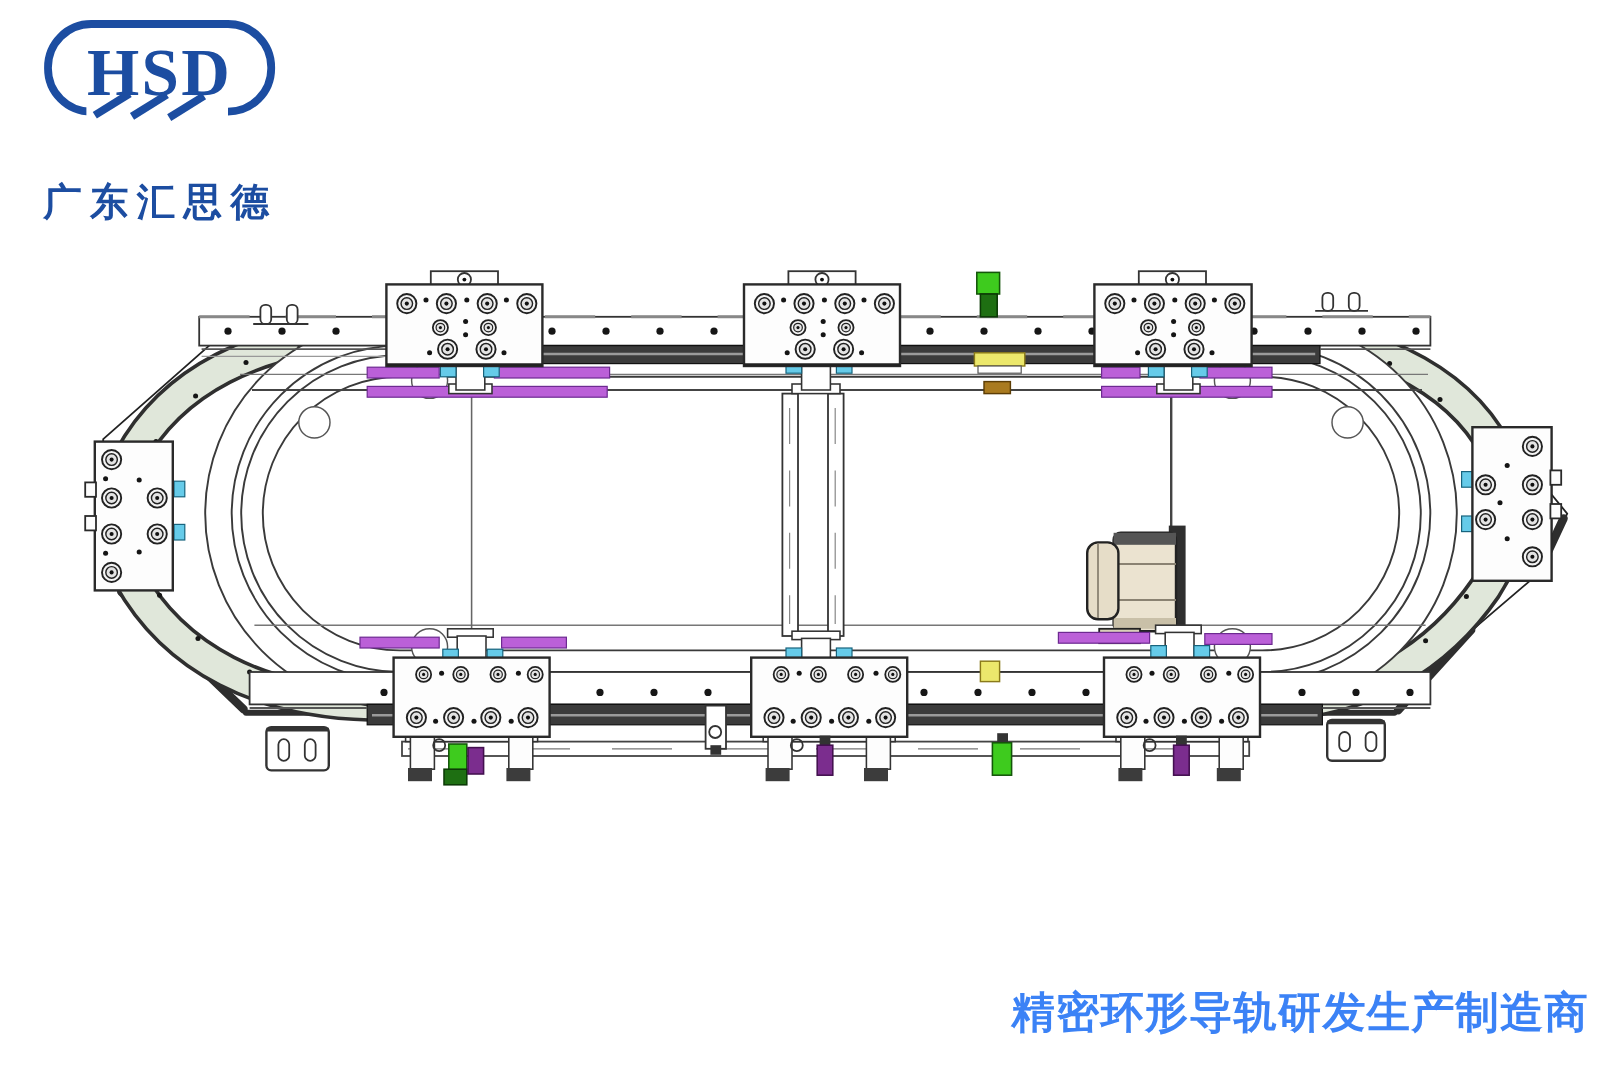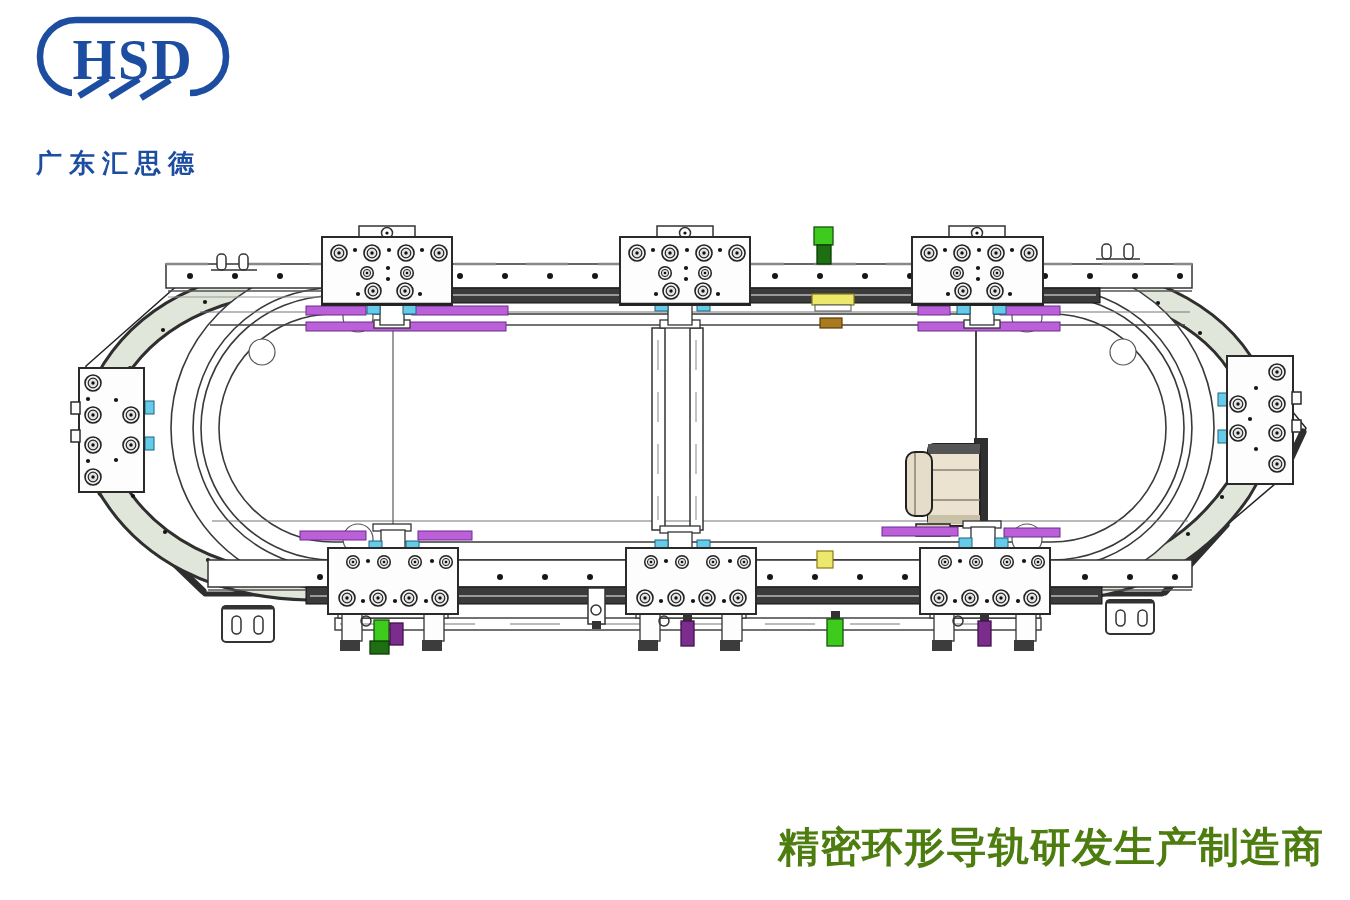--- a/index.html
+++ b/index.html
@@ -1,22 +1,22 @@
 <!DOCTYPE html>
 <html><head>
 <meta charset="utf-8">
 <style>
   html,body{margin:0;padding:0;background:#fff;}
   .stage{position:relative;width:1350px;height:900px;background:#ffffff;overflow:hidden;
          font-family:"Liberation Sans",sans-serif;}
   .logo-wrap{position:absolute;left:36px;top:16px;width:210px;}
   .logo-cn{margin-top:8px;font-family:"Liberation Serif",serif;font-weight:bold;
-           font-size:26px;letter-spacing:7px;color:#1c4da1;white-space:nowrap;}
+           font-size:32px;letter-spacing:7px;color:#1c4da1;white-space:nowrap;}
   .slogan{position:absolute;top:820px;right:26px;font-family:"Liberation Serif",serif;
-          font-weight:bold;font-size:41px;color:#4d7c0f;letter-spacing:1px;white-space:nowrap;}
+          font-weight:bold;font-size:36px;color:#3b82f6;letter-spacing:1px;white-space:nowrap;}
   svg.machine{position:absolute;left:0;top:0;}
 </style>
 </head>
 <body>
 
 <div class="stage">
 
   <div class="logo-wrap">
     <svg width="196" height="118" viewBox="0 0 196 118">
       <rect x="4" y="4" width="186" height="73" rx="36" fill="none" stroke="#1c4da1" stroke-width="6.5"></rect>

